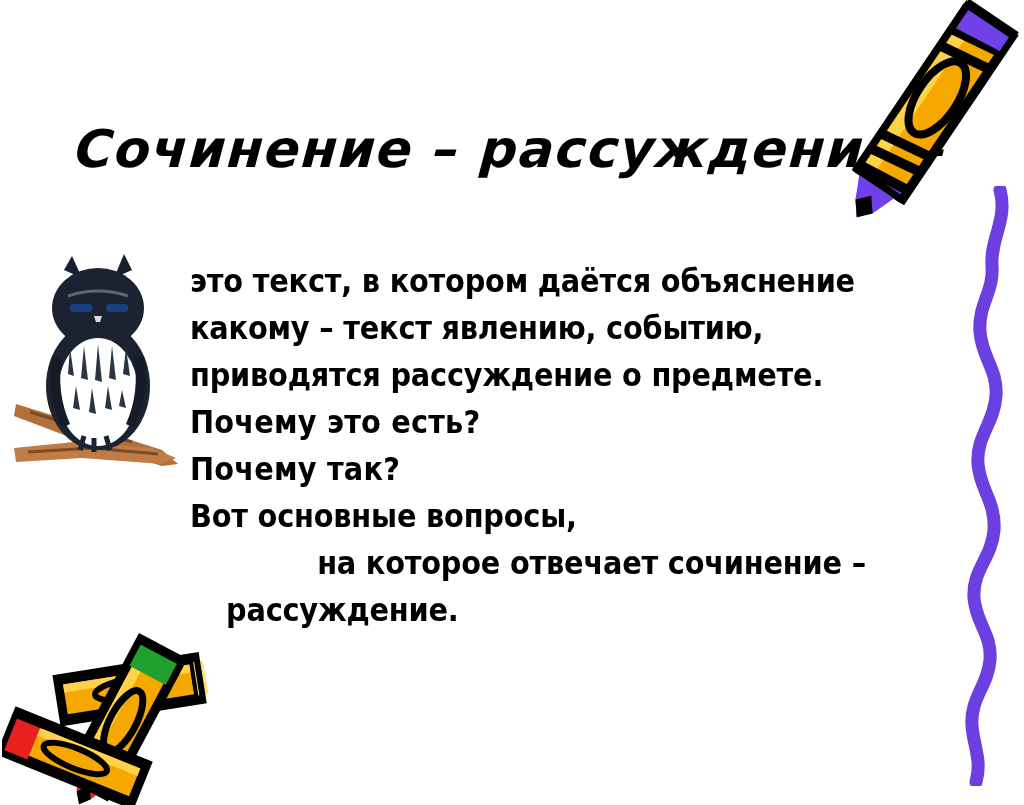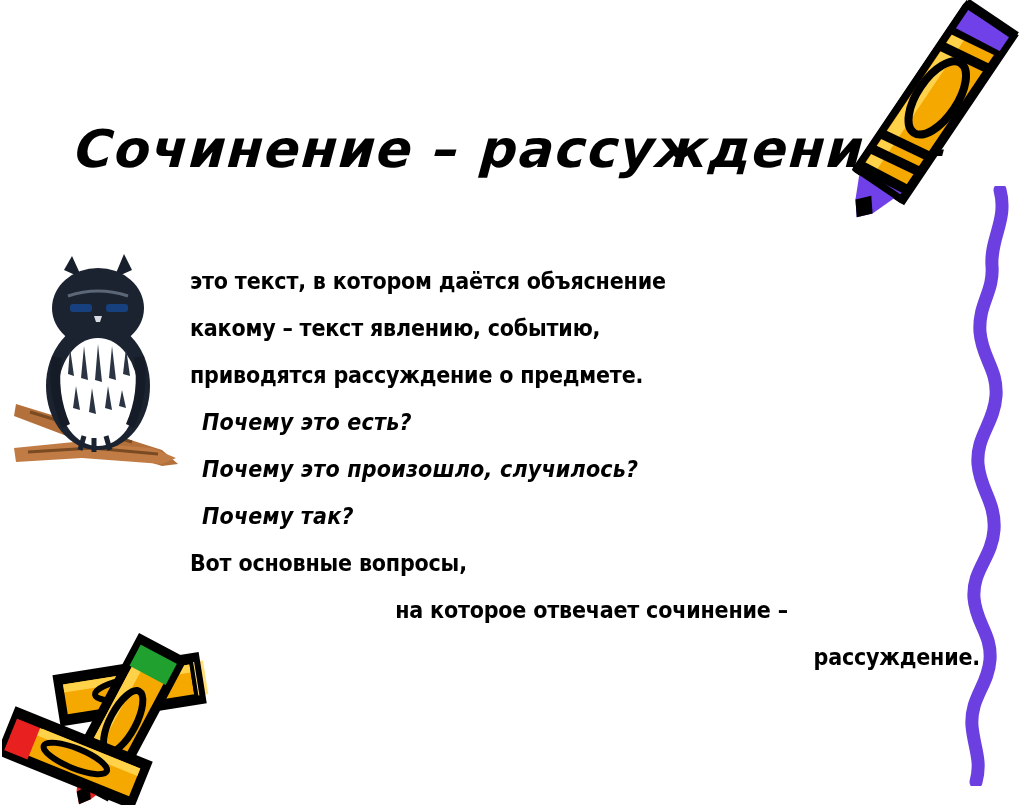--- a/index.html
+++ b/index.html
@@ -41,35 +41,33 @@
   
   #body-text {
     position: absolute;
     left: 190px;
     top: 258px;
     width: 790px;
     z-index: 5;
   }
   .tline {
     font-family: "DejaVu Sans Condensed", "DejaVu Sans", sans-serif;
-    font-size: 23px;
+    font-size: 32px;
     font-weight: bold;
     color: #000000;
     line-height: 47px;
     height: 47px;
     white-space: nowrap;
     letter-spacing: -0.2px;
   }
   .tline.oblique {
-    font-style: italic;
     letter-spacing: 0.2px;
-    margin-left: 12px;
   }
   .tline.ind1 { padding-left: 13px; text-align: center; }
-  .tline.ind2 { padding-left: 36px; text-align: right; }
+  .tline.ind2 { padding-left: 36px; }
 
   
   .art {
     position: absolute;
     pointer-events: none;
   }
   #owl-art      { left: 12px;  top: 252px; width: 170px; height: 235px; z-index: 4; }
   #crayon-tr    { left: 828px; top: -8px;  width: 200px; height: 250px; z-index: 7; }
   #squiggle-art { left: 930px; top: 186px; width: 94px;  height: 600px; z-index: 3; }
   #crayons-bl   { left: 2px;   top: 628px; width: 262px; height: 180px; z-index: 4; }
@@ -210,20 +208,19 @@
         <rect x="2" y="106" width="142" height="46" fill="none" stroke="#000000" stroke-width="6"></rect>
       </g>
     </svg>
   </div>
 
   <div id="body-text">
     <div class="tline">это текст, в котором даётся объяснение</div>
     <div class="tline">какому – текст явлению, событию,</div>
     <div class="tline">приводятся рассуждение о предмете.</div>
     <div class="tline oblique">Почему это есть?</div>
-    <div class="tline oblique">Почему это произошло, случилось?</div>
     <div class="tline oblique">Почему так?</div>
     <div class="tline">Вот основные вопросы,</div>
     <div class="tline ind1">на которое отвечает сочинение –</div>
     <div class="tline ind2">рассуждение.</div>
   </div>
 
 </div>
 
 </body></html>

